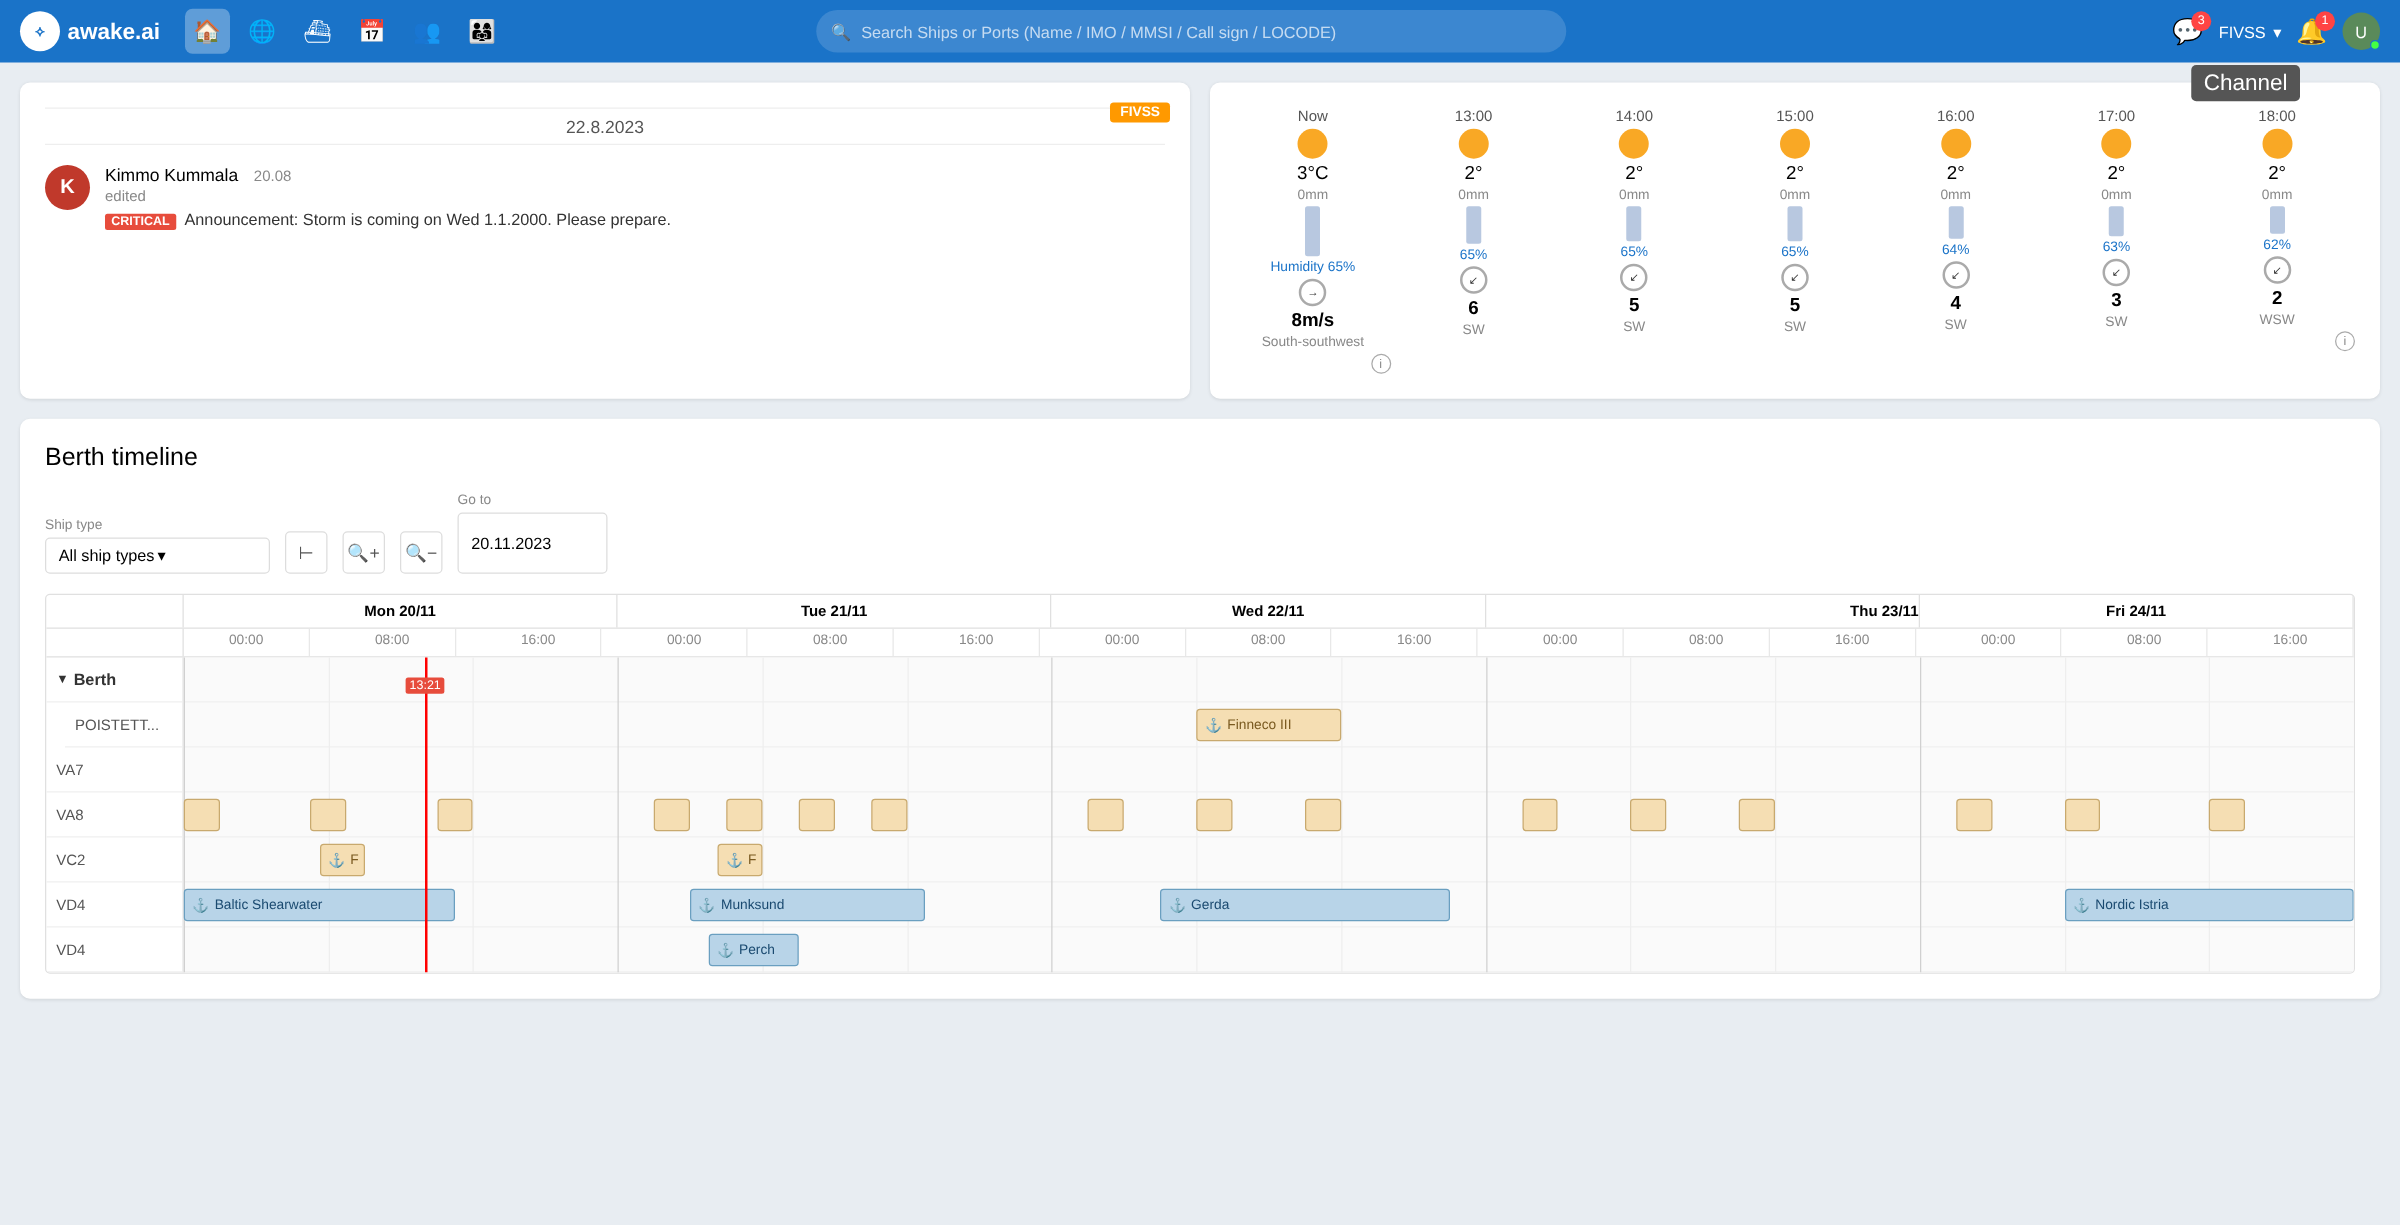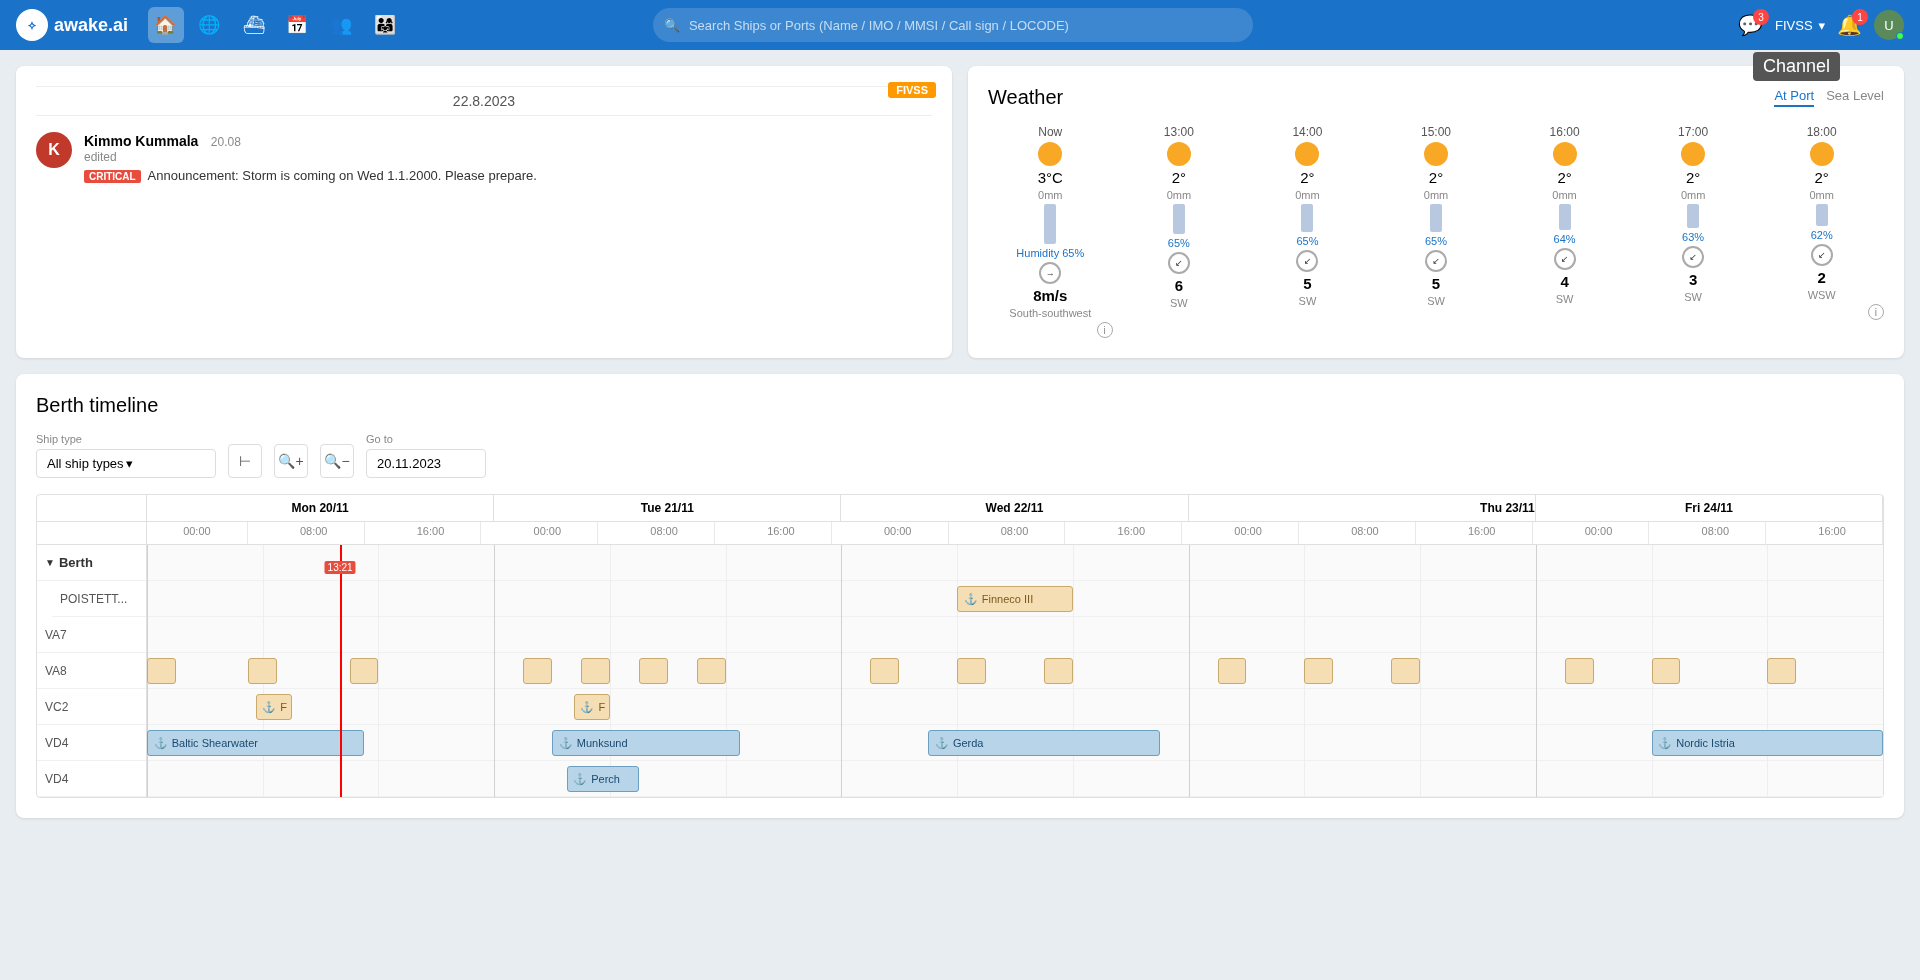--- a/index.html
+++ b/index.html
@@ -173,21 +173,21 @@
       width: 36px; height: 36px;
       background: #c0392b;
       border-radius: 50%;
       display: flex; align-items: center; justify-content: center;
       color: white; font-weight: 700; font-size: 16px;
       flex-shrink: 0;
     }
     .ann-body { flex: 1; }
     .ann-author {
       font-size: 14px;
-      font-weight: 700;
+      font-weight: 400;
     }
     .ann-time {
       font-size: 12px;
       color: #888;
       margin-left: 8px;
     }
     .ann-edited {
       font-size: 12px;
       color: #888;
     }
@@ -312,21 +312,21 @@
       border: 1px solid #ddd;
       border-radius: 4px;
       display: flex; align-items: center; justify-content: center;
       cursor: pointer;
       font-size: 14px;
       color: #555;
     }
     .goto-input {
       border: 1px solid #ddd;
       border-radius: 4px;
-      padding: 6px 10px;
+      padding: 16px 10px;
       font-size: 13px;
       width: 120px;
     }
 
     
     .timeline-wrap {
       overflow: hidden;
       border: 1px solid #e0e0e0;
       border-radius: 4px;
     }
@@ -414,27 +414,20 @@
         <div class="ann-edited">edited</div>
         <div class="ann-msg">
           <span class="critical-badge">CRITICAL</span>
           <span>Announcement: Storm is coming on Wed 1.1.2000. Please prepare.</span>
         </div>
       </div>
     </div>
   </div>
 
   <div class="card weather-card">
-    <div class="weather-header">
-      <h2 class="weather-title">Weather</h2>
-      <div class="weather-tabs">
-        <span class="w-tab active">At Port</span>
-        <span class="w-tab">Sea Level</span>
-      </div>
-    </div>
     <div class="weather-grid" id="weather-grid">
 
     <div class="wc">
     <span class="wc-time">Now</span>
     <div class="sun"></div>
     <span class="wc-temp">3°C</span>
     <span class="wc-rain">0mm</span>
     <div class="wc-bar" style="height:40px;"></div>
     <span class="wc-humidity">Humidity 65%</span>
     <div class="wind-circle">→</div>

